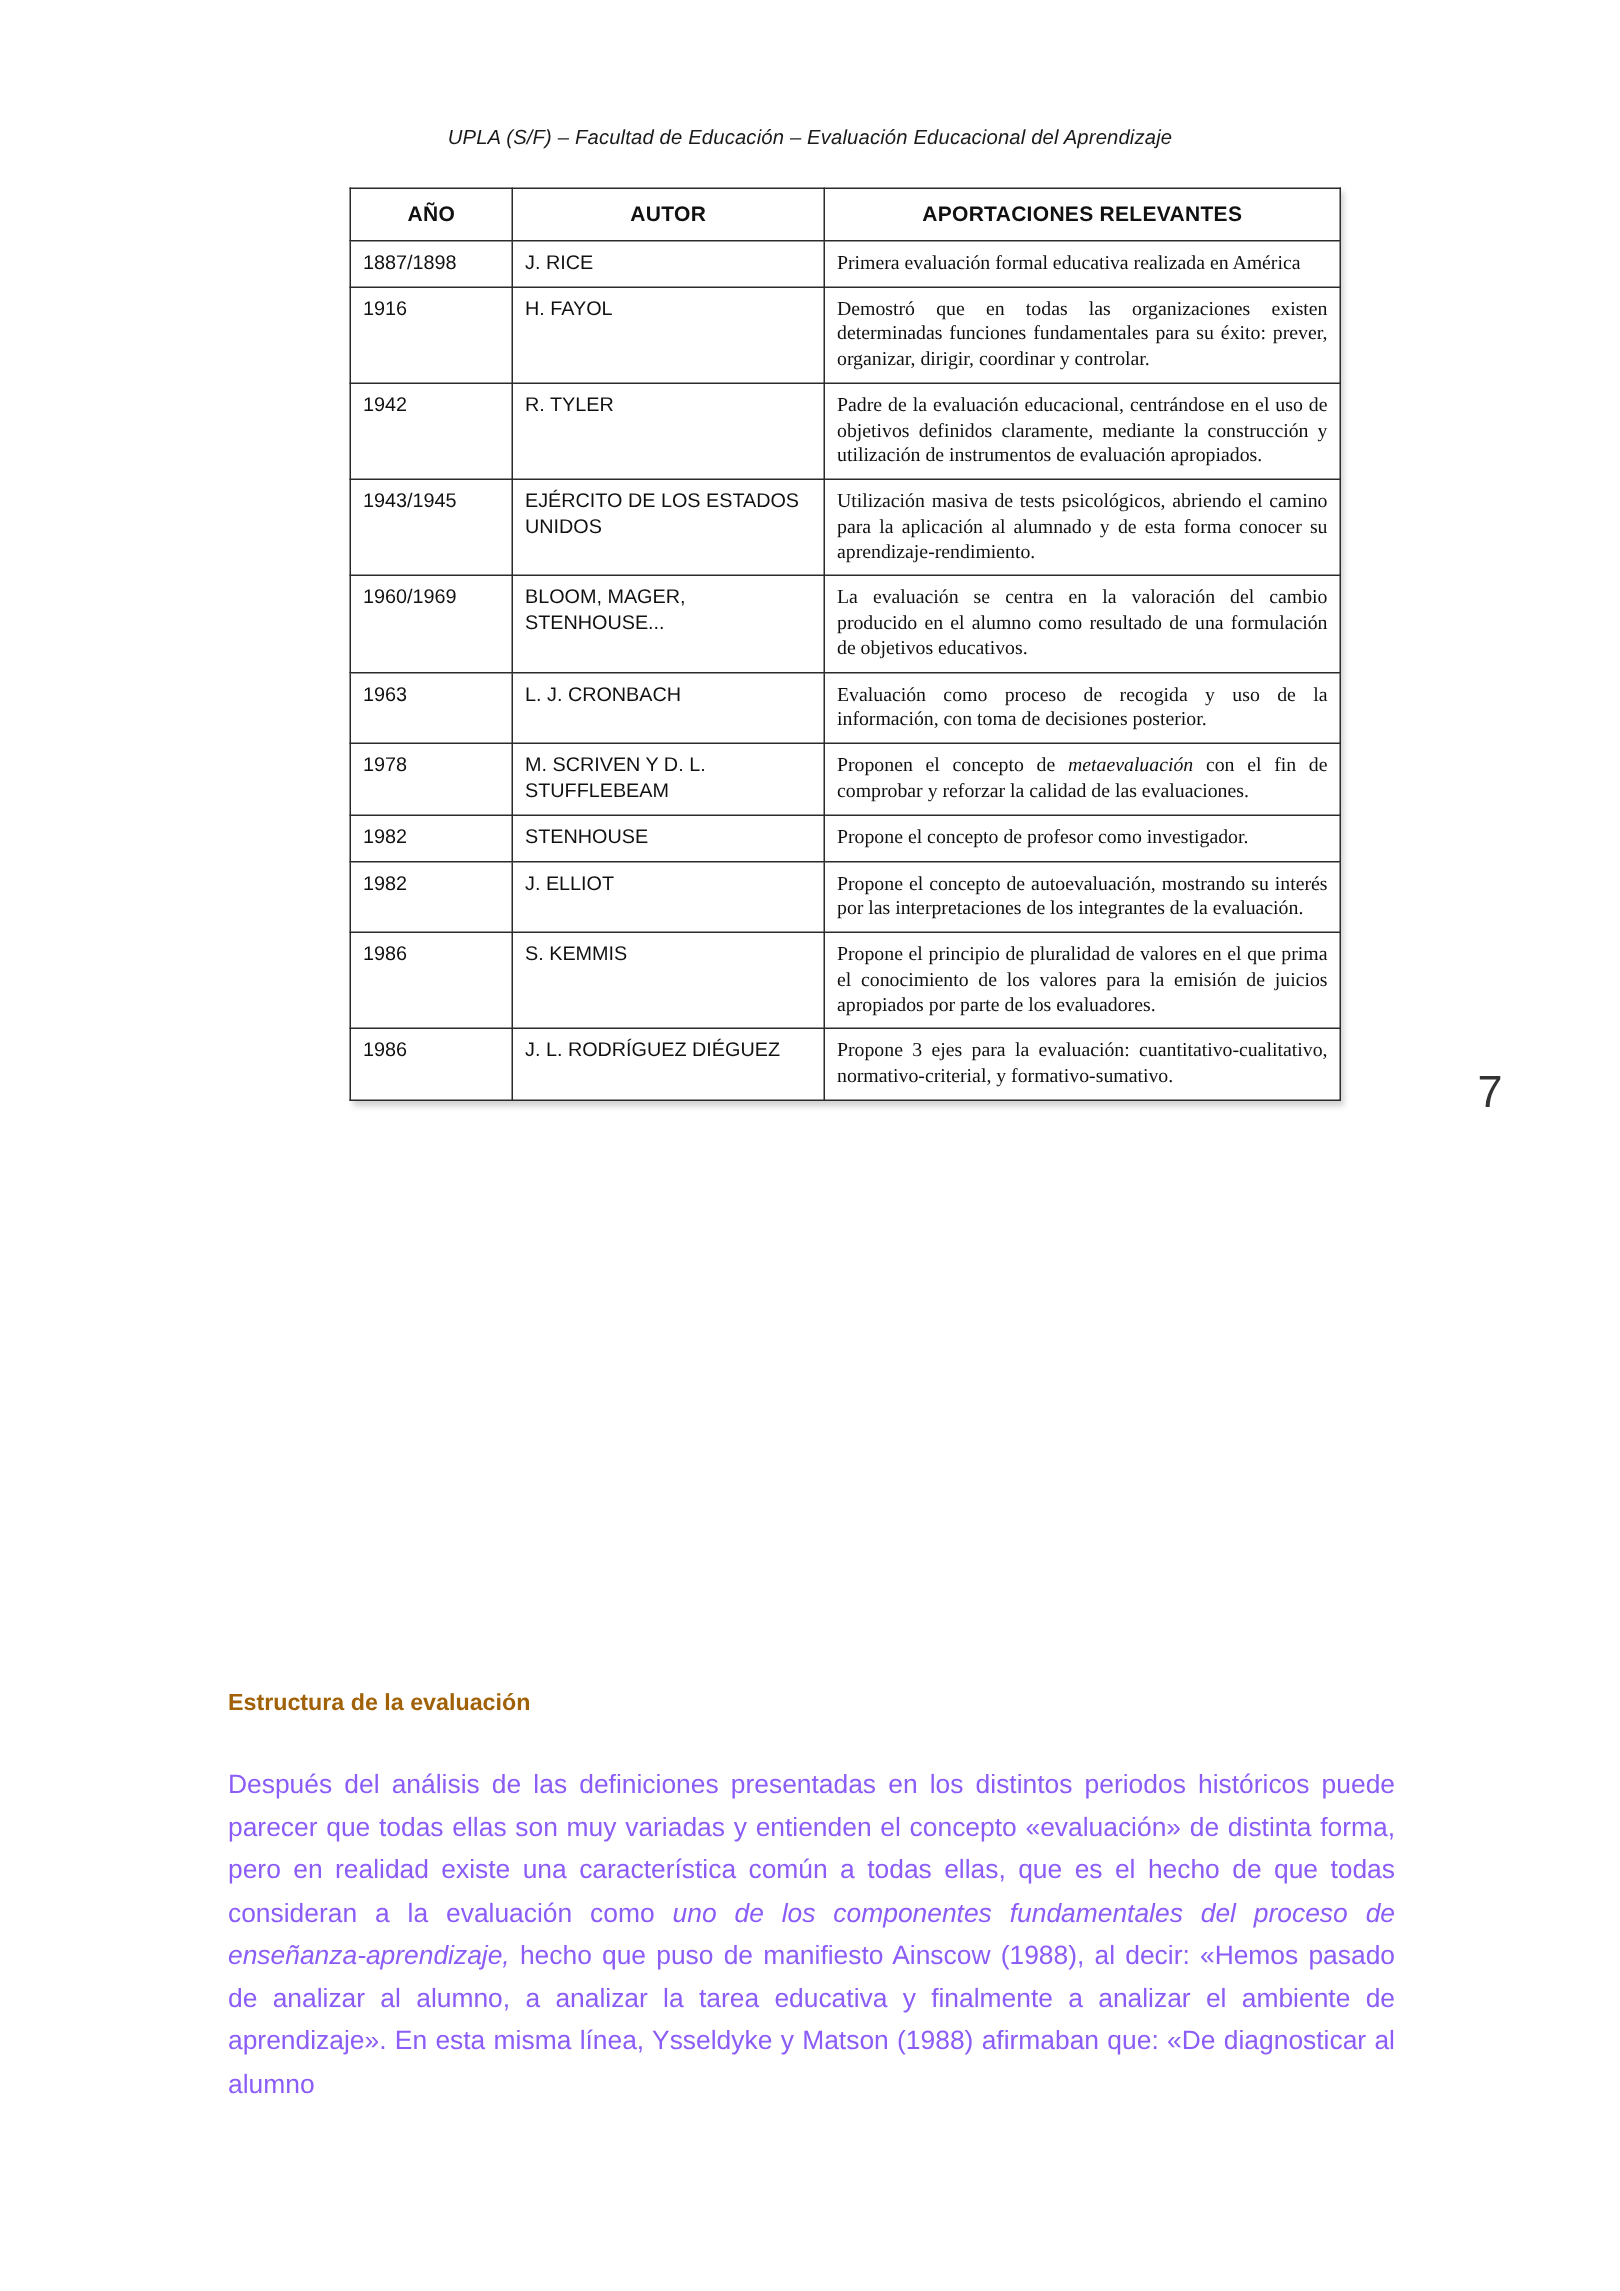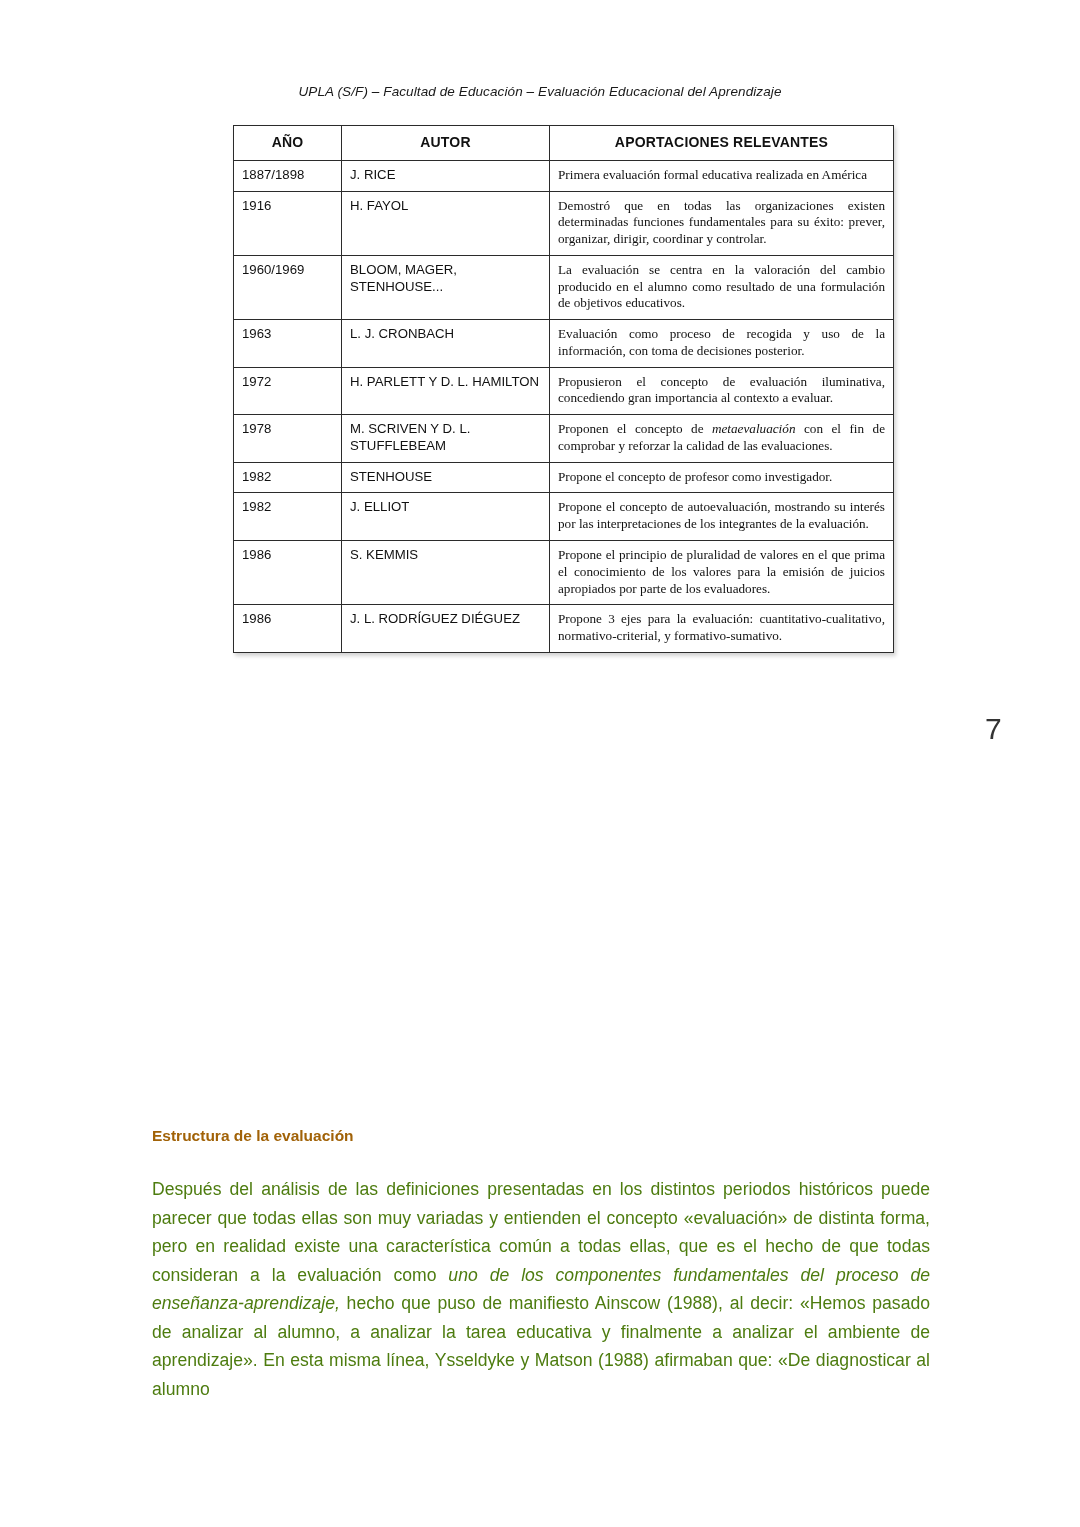--- a/index.html
+++ b/index.html
@@ -95,21 +95,21 @@
     color: #a16207;
   }
   .body-text {
     position: absolute;
     top: 1175px;
     left: 152px;
     width: 778px;
     font-size: 17.6px;
     line-height: 1.62;
     text-align: justify;
-    color: #4d7c0f;
+    color: #8b5cf6;
   }
   .body-text em { font-style: italic; }
 </style>
 </head>
 <body>
 
 <div class="page">
 
   <div class="running-head">UPLA (S/F) – Facultad de Educación – Evaluación Educacional del Aprendizaje</div>
 
@@ -134,35 +134,40 @@
             <td class="year">1887/1898</td>
             <td class="author">J. RICE</td>
             <td class="contrib">Primera evaluación formal educativa realizada en América</td>
           </tr>
           <tr>
             <td class="year">1916</td>
             <td class="author">H. FAYOL</td>
             <td class="contrib">Demostró que en todas las organizaciones existen determinadas funciones fundamentales para su éxito: prever, organizar, dirigir, coordinar y controlar.</td>
           </tr>
           <tr>
+            <td class="year">1942</td>
+            <td class="author">R. TYLER</td>
+            <td class="contrib">Padre de la evaluación educacional, centrándose en el uso de objetivos definidos claramente, mediante la construcción y utilización de instrumentos de evaluación apropiados.</td>
+          </tr>
+          <tr>
+            <td class="year">1943/1945</td>
+            <td class="author">EJÉRCITO DE LOS ESTADOS UNIDOS</td>
+            <td class="contrib">Utilización masiva de tests psicológicos, abriendo el camino para la aplicación al alumnado y de esta forma conocer su aprendizaje-rendimiento.</td>
+          </tr>
+          <tr>
             <td class="year">1960/1969</td>
             <td class="author">BLOOM, MAGER, STENHOUSE...</td>
             <td class="contrib">La evaluación se centra en la valoración del cambio producido en el alumno como resultado de una formulación de objetivos educativos.</td>
           </tr>
           <tr>
             <td class="year">1963</td>
             <td class="author">L. J. CRONBACH</td>
             <td class="contrib">Evaluación como proceso de recogida y uso de la información, con toma de decisiones posterior.</td>
           </tr>
           <tr>
-            <td class="year">1972</td>
-            <td class="author">H. PARLETT Y D. L. HAMILTON</td>
-            <td class="contrib">Propusieron el concepto de evaluación iluminativa, concediendo gran importancia al contexto a evaluar.</td>
-          </tr>
-          <tr>
             <td class="year">1978</td>
             <td class="author">M. SCRIVEN Y D. L. STUFFLEBEAM</td>
             <td class="contrib">Proponen el concepto de <em>metaevaluación</em> con el fin de comprobar y reforzar la calidad de las evaluaciones.</td>
           </tr>
           <tr>
             <td class="year">1982</td>
             <td class="author">STENHOUSE</td>
             <td class="contrib">Propone el concepto de profesor como investigador.</td>
           </tr>
           <tr>

